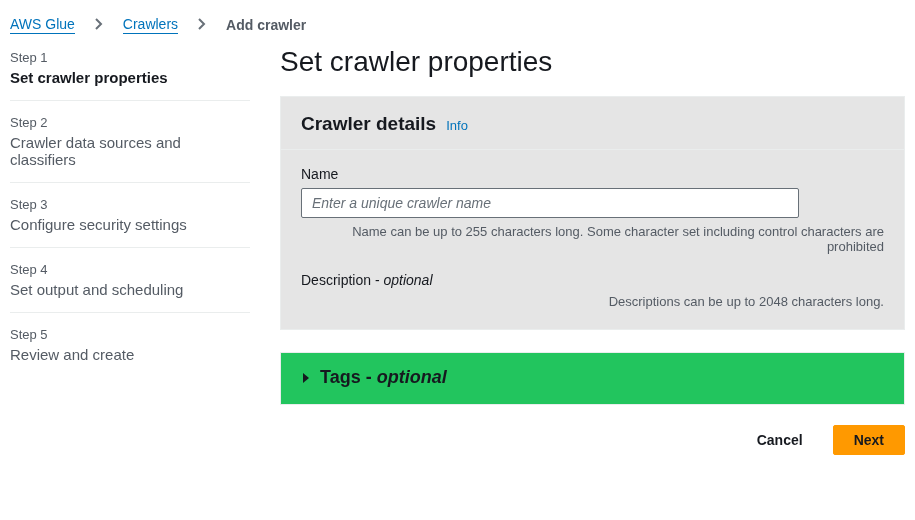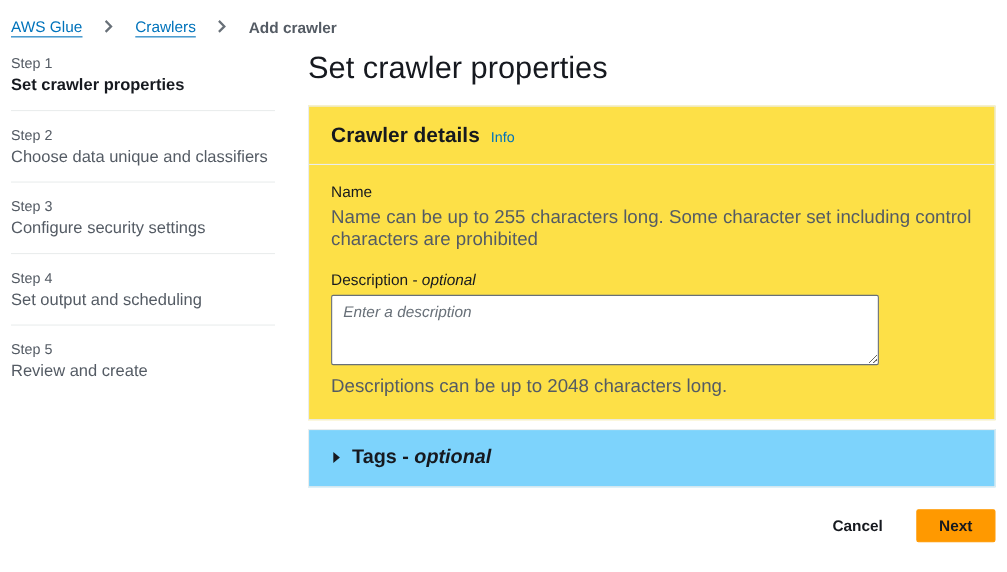--- a/index.html
+++ b/index.html
@@ -78,22 +78,22 @@
   }
   h1.page-title {
     font-size: 28px;
     font-weight: 400;
     margin: 0 0 18px 0;
     color: #16191f;
   }
 
   .panel {
     border: 1px solid #eaeded;
-    background: #fde047;
-    margin-bottom: 8px;
+    background: #e5e5e5;
+    margin-bottom: 22px;
   }
   .panel-header {
     padding: 16px 20px 14px 20px;
     border-bottom: 1px solid #eaeded;
     display: flex;
     align-items: baseline;
     gap: 10px;
   }
   .panel-header .ptitle {
     font-size: 19px;
@@ -136,29 +136,30 @@
     border: 1px solid #687078;
     border-radius: 2px;
     resize: both;
     font-family: inherit;
   }
   .finput::placeholder, .ftextarea::placeholder {
     color: #687078;
     font-style: italic;
   }
   .fhint {
-    font-size: 17px;
+    font-size: 13px;
     color: #545b64;
     margin-top: 6px;
+    text-align: right;
   }
 
   
   .exp-panel {
     border: 1px solid #eaeded;
-    background: #7dd3fc;
+    background: #22c55e;
     padding: 14px 20px 16px 20px;
     margin-bottom: 20px;
     cursor: pointer;
   }
   .exp-header {
     display: flex;
     align-items: flex-start;
     gap: 9px;
   }
   .caret-icon {
@@ -228,21 +229,21 @@
 
 <div class="layout">
 
   <nav class="wizard">
     <div class="wstep active">
       <div class="label">Step 1</div>
       <div class="title">Set crawler properties</div>
     </div>
     <div class="wstep">
       <div class="label">Step 2</div>
-      <div class="title">Choose data unique and classifiers</div>
+      <div class="title">Crawler data sources and classifiers</div>
     </div>
     <div class="wstep">
       <div class="label">Step 3</div>
       <div class="title">Configure security settings</div>
     </div>
     <div class="wstep">
       <div class="label">Step 4</div>
       <div class="title">Set output and scheduling</div>
     </div>
     <div class="wstep">
@@ -256,28 +257,28 @@
 
     <section class="panel">
       <div class="panel-header">
         <span class="ptitle">Crawler details</span>
         <span class="info-link">Info</span>
       </div>
       <div class="panel-body">
 
         <div class="field">
           <div class="flabel">Name</div>
+          <input type="text" class="finput" placeholder="Enter a unique crawler name" style="">
           <div class="fhint">Name can be up to 255 characters long. Some character set including control characters are prohibited</div>
         </div>
 
         <div class="field">
           <div class="flabel">
             <span>Description - </span><span class="optional">optional</span>
           </div>
-          <textarea class="ftextarea" placeholder="Enter a description" style=""></textarea>
           <div class="fhint">Descriptions can be up to 2048 characters long.</div>
         </div>
 
       </div>
     </section>
 
     <section class="exp-panel">
       <div class="exp-header">
         <span class="caret-icon">
           <svg width="10" height="12" viewBox="0 0 10 12">

